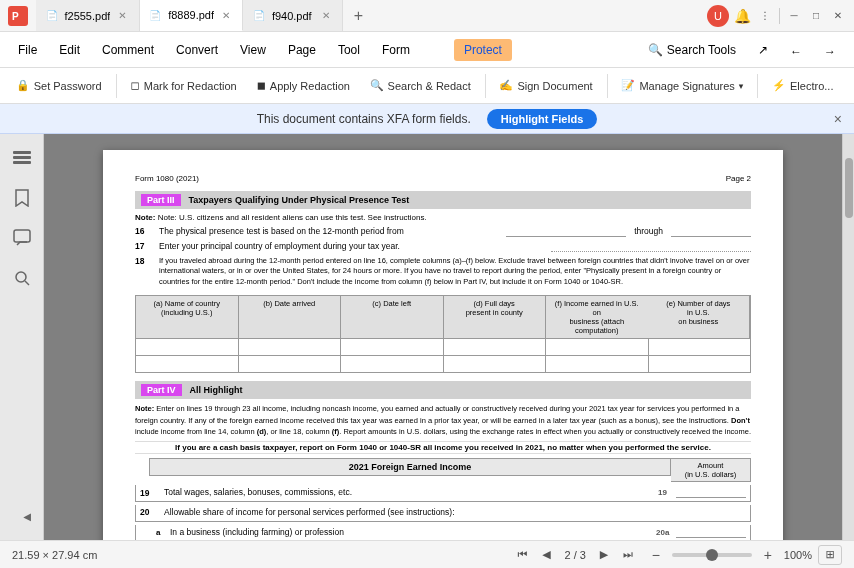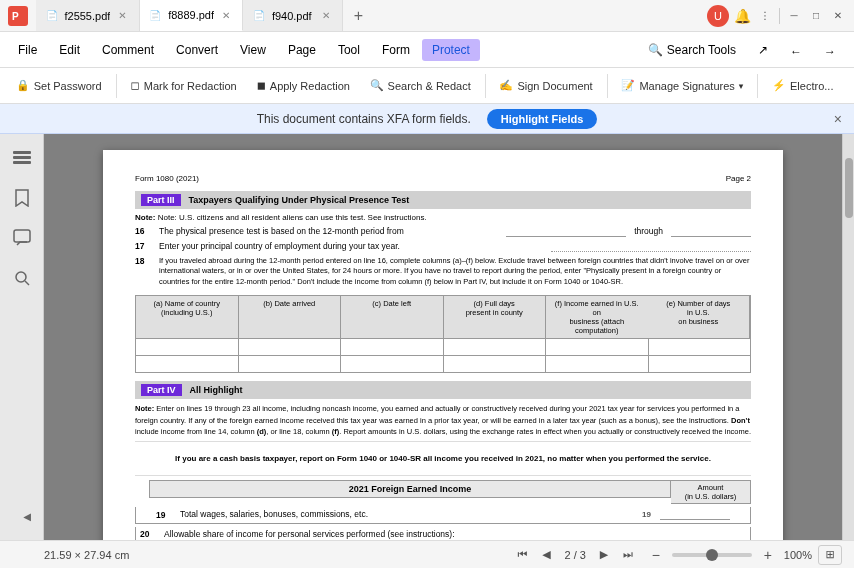--- a/index.html
+++ b/index.html
@@ -27,21 +27,21 @@
 
     
     .menubar {
       display: flex; align-items: center; background: #fff; height: 36px;
       border-bottom: 1px solid #ddd; padding: 0 8px; gap: 2px;
     }
     .menu-item {
       padding: 4px 10px; font-size: 12px; cursor: pointer; border-radius: 3px;
       white-space: nowrap;
     }
-    .menu-item.active { background: #c4b5fd; color: #1a56db; }
+    .menu-item.active { background: #fdba74; color: #1a56db; margin-left: 32px; }
 
     
     .toolbar {
       display: flex; align-items: center; background: #fff; height: 36px;
       border-bottom: 1px solid #ddd; padding: 0 8px; gap: 4px;
     }
     .toolbar-btn {
       display: flex; align-items: center; gap: 4px; padding: 4px 8px;
       font-size: 11px; cursor: pointer; border-radius: 3px; white-space: nowrap;
       color: #333;
@@ -107,21 +107,21 @@
       width: 8px; height: 60px; background: #aaa; border-radius: 4px; margin-top: 20px;
     }
 
     
     .pdf-header { display: flex; justify-content: space-between; font-size: 8px; margin-bottom: 8px; }
     .section-header {
       display: flex; align-items: center; background: #d0d0d0;
       padding: 3px 6px; margin: 8px 0 4px 0; font-weight: bold; font-size: 9px;
     }
     .section-label {
-      background: #6d28d9; color: #fff; padding: 1px 6px; font-weight: bold;
+      background: #d946ef; color: #fff; padding: 1px 6px; font-weight: bold;
       margin-right: 8px; font-size: 9px;
     }
     .field-row { display: flex; align-items: flex-start; margin: 3px 0; font-size: 8.5px; }
     .field-num { width: 24px; font-weight: bold; }
     .field-label { flex: 1; line-height: 1.4; }
     .table-container { margin: 8px 0; border-radius: 10px; }
     .table-header {
       display: flex; background: #e0e0e0; font-size: 8px;
       border: 1px solid #999;
     }
@@ -130,21 +130,21 @@
     .td { flex: 1; padding: 3px 4px; border-right: 1px solid #999; min-height: 16px; font-size: 8px; }
     .body-text { font-size: 8px; line-height: 1.5; margin: 4px 0; }
     .center-text { text-align: center; font-weight: bold; font-size: 9px; margin: 6px 0; }
 
     
     .statusbar {
       display: flex; align-items: center; background: #f5f5f5;
       height: 28px; border-top: 1px solid #ddd; padding: 0 12px;
       gap: 8px; font-size: 11px; color: #444;
     }
-    .statusbar-left { flex: 1; margin-left: 32px; }
+    .statusbar-left { flex: 1; }
     .statusbar-nav { display: flex; align-items: center; gap: 4px; }
     .nav-btn {
       width: 20px; height: 20px; display: flex; align-items: center;
       justify-content: center; cursor: pointer; font-size: 11px; color: #555;
       border-radius: 3px;
     }
     .statusbar-right { display: flex; align-items: center; gap: 6px; margin-left: auto; }
     .zoom-btn {
       width: 20px; height: 20px; display: flex; align-items: center;
       justify-content: center; cursor: pointer; font-size: 14px; color: #555;
@@ -364,32 +364,32 @@
 
       <div class="section-header">
         <span class="section-label">Part IV</span>
         <span>All Highlight</span>
       </div>
 
       <div class="body-text" style="font-size:7.5px;">
         <strong>Note:</strong> Enter on lines 19 through 23 all income, including noncash income, you earned and actually or constructively received during  your 2021 tax year for services you performed in a foreign country. If any of the foreign earned income received this tax year was  earned in a prior tax year, or will be earned in a later tax year (such as a bonus), see the instructions. <strong>Don't</strong> include income from line 14, column <strong>(d)</strong>, or line 18, column <strong>(f)</strong>. Report amounts in U.S. dollars, using the exchange rates in effect when you actually or constructively received the income.
       </div>
 
-      <div class="center-text" style="font-size:8px;font-weight:bold;margin:4px 0;border-top:1px solid #ddd;border-bottom:1px solid #ddd;padding:12px 0;">If you are a cash basis taxpayer, report on Form 1040 or 1040-SR all income you received in 2021, no matter when you performed the service.</div>
+      <div class="center-text" style="font-size:8px;font-weight:bold;margin:4px 0;border-top:1px solid #ddd;border-bottom:1px solid #ddd;padding:1px 0;">If you are a cash basis taxpayer, report on Form 1040 or 1040-SR all income you received in 2021, no matter when you performed the service.</div>
 
       <div style="display:flex;margin-top:4px;margin-left:14px;">
         <div style="flex:1;">
           <div style="text-align:center;font-weight:bold;font-size:9px;border:1px solid #999;background:#e8e8e8;padding:3px;">2021 Foreign Earned Income</div>
         </div>
         <div style="width:80px;text-align:center;font-size:7.5px;border:1px solid #999;border-left:none;background:#e8e8e8;padding:2px;">
           Amount<br>(in U.S. dollars)
         </div>
       </div>
 
-      <div class="field-row" style="border:1px solid #999;border-top:none;padding:2px 20px;align-items:center;">
+      <div class="field-row" style="border:1px solid #999;border-top:none;padding:2px 4px;align-items:center;">
         <span class="field-num" style="font-weight:bold;">19</span>
         <span class="field-label">Total wages, salaries, bonuses, commissions, etc.</span>
         <span style="width:16px;font-weight:bold;font-size:8px;color:#555;margin-right:2px;">19</span>
         <span style="border-bottom:1px solid #999;width:70px;display:inline-block;">&nbsp;</span>
       </div>
 
       <div class="field-row" style="border:1px solid #999;border-top:none;padding:2px 4px;justify-content:flex-end;">
         <span class="field-num" style="font-weight:bold;">20</span>
         <span class="field-label">Allowable share of income for personal services performed (see instructions):</span>
       </div>

